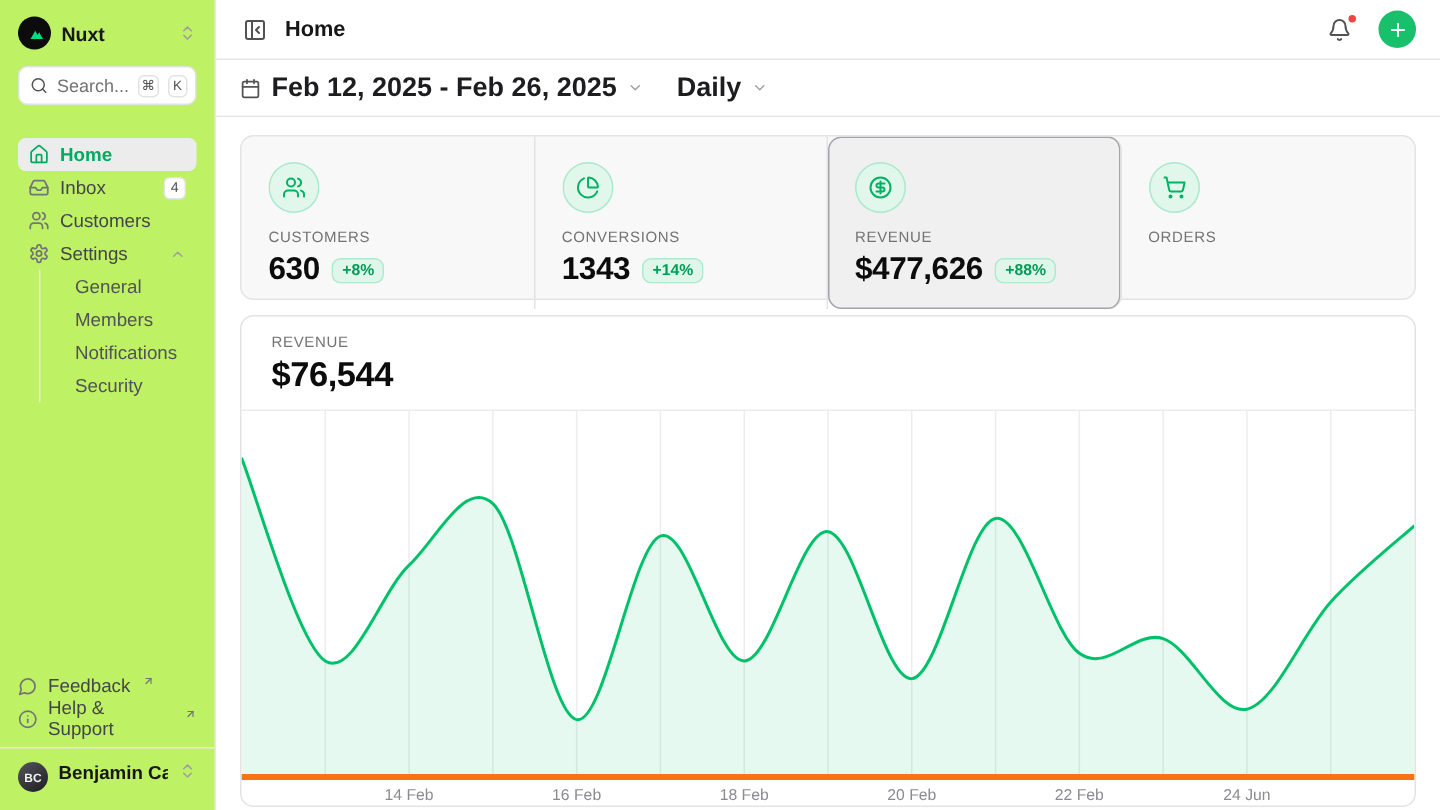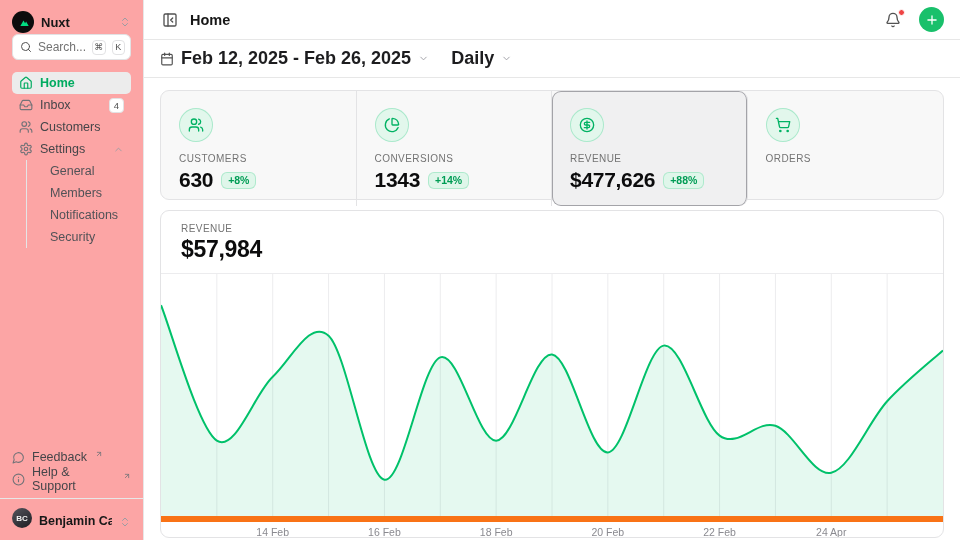--- a/index.html
+++ b/index.html
@@ -1,22 +1,22 @@
 <!DOCTYPE html>
 <html><head>
 <meta charset="utf-8">
 <style>
   * { margin:0; padding:0; box-sizing:border-box; }
   html,body { width:960px; height:540px; overflow:hidden; background:#fff;
     font-family:"Liberation Sans","DejaVu Sans",sans-serif; color:#171717; }
   .app { display:flex; width:960px; height:540px; }
 
   
-  .sidebar { width:144px; min-width:144px; background:#fca5a5; border-right:1px solid #e7e7e7;
-    display:flex; flex-direction:column; padding:10px 12px 10px; }
+  .sidebar { width:144px; min-width:144px; background:#bef264; border-right:1px solid #e7e7e7;
+    display:flex; flex-direction:column; padding:10px 12px 10px;gap:10px; }
   .ws-row { display:flex; align-items:center; gap:7px; height:24px; cursor:pointer; }
   .ws-logo { width:22px; height:22px; border-radius:50%; background:#0c0c0d; display:flex;
     align-items:center; justify-content:center; flex:none; }
   .ws-name { font-size:13px; font-weight:700; flex:1; }
   .ic { display:inline-flex; flex:none; }
   .ic svg { display:block; }
   .muted { color:#9c9ca3; }
   .search-box { height:26px; border:1px solid #e2e2e4; background:#fff;
     border-radius:6px; display:flex; align-items:center; gap:6px; padding:0 5px 0 7px; }
   .search-ph { font-size:12px; color:#737373; flex:1; }
@@ -31,21 +31,21 @@
   .nico { color:#737378; }
   .count-badge { font-size:9.5px; color:#525252; border:1px solid #e2e2e4; background:#fff;
     border-radius:4px; min-width:15px; height:15px; display:flex; align-items:center; justify-content:center; padding:0 3px;}
   .subnav { display:flex; flex-direction:column; margin-left:14px; border-left:1px solid #e5e5e7;
     padding-left:23px; }
   .sub-item { height:22px; display:flex; align-items:center; font-size:12.5px; color:#525257; cursor:pointer; }
   .sb-bottom { margin-top:auto; display:flex; flex-direction:column; }
   .link-row { height:22px; display:flex; align-items:center; gap:7px; font-size:12.5px; color:#454549; cursor:pointer; }
   .ext { margin-left:1px; margin-bottom:6px; color:#737378; }
   .user-row { border-top:1px solid #e7e7e7; margin:8px -12px 0; padding:9px 12px 2px;
-    display:flex; align-items:flex-end; gap:7px; cursor:pointer; }
+    display:flex; align-items:flex-start; gap:7px; cursor:pointer; }
   .avatar { width:20px; height:20px; border-radius:50%; background:linear-gradient(145deg,#55555d,#1c1c22);
     color:#f2f2f2; font-size:8px; font-weight:700; display:flex; align-items:center; justify-content:center; flex:none;}
   .user-name { font-size:12.5px; font-weight:600; flex:1; white-space:nowrap; overflow:hidden; }
 
   
   .main { flex:1; display:flex; flex-direction:column; min-width:0; }
   .topbar { height:40px; border-bottom:1px solid #e7e7e7; display:flex; align-items:center;
     padding:0 16px; gap:10px; }
   .icon-btn { background:none; border:none; color:#525252; display:flex; align-items:center;
     justify-content:center; cursor:pointer; padding:2px; }
@@ -79,21 +79,21 @@
     box-shadow:inset 0 0 0 1px rgba(0,193,106,.22); border-radius:6px; padding:2.5px 7px; }
 
   
   .chart-card { margin-top:10px; flex:1; border:1px solid #e3e3e5; border-radius:9px; background:#fff;
     display:flex; flex-direction:column; min-height:0; overflow:hidden; }
   .chart-header { padding:12px 20px 10px; border-bottom:1px solid #ececee; }
   .chart-label { font-size:10px; letter-spacing:.45px; color:#737373; font-weight:500; }
   .chart-value { font-size:23px; font-weight:700; letter-spacing:-.3px; margin-top:2px; color:#0c0c0d; }
   .chart-plot { flex:1; position:relative; min-height:0; }
   .chart-plot svg { position:absolute; inset:0; width:100%; height:100%; }
-  .chart-xaxis { height:21px; border-top:6px solid #f97316; position:relative; }
+  .chart-xaxis { height:21px; border-top:4px solid #f97316; position:relative; }
   .xtick { position:absolute; top:4px; transform:translateX(-50%); font-size:10.5px; color:#8a8a90; white-space:nowrap; }
 </style>
 </head>
 <body>
 
 <div class="app">
 
   <aside class="sidebar">
 
     <div class="ws-row">
@@ -345,21 +345,21 @@
                 <path d="M2.05 2.05h2l2.66 12.42a2 2 0 0 0 2 1.58h9.78a2 2 0 0 0 1.95-1.57l1.65-7.43H5.12"></path>
               </svg>
           </div>
           <div class="stat-label">ORDERS</div>
         </div>
       </div>
 
       <div class="chart-card">
         <div class="chart-header">
           <div class="chart-label">REVENUE</div>
-          <div class="chart-value">$57,984</div>
+          <div class="chart-value">$76,544</div>
         </div>
         <div class="chart-plot">
           <svg id="chartSvg" viewBox="0 0 1000 247" preserveAspectRatio="none">
               <line x1="71.42857142857143" x2="71.42857142857143" y1="0" y2="247" stroke="#ececee" vector-effect="non-scaling-stroke"></line>
               <line x1="142.85714285714286" x2="142.85714285714286" y1="0" y2="247" stroke="#ececee" vector-effect="non-scaling-stroke"></line>
               <line x1="214.28571428571428" x2="214.28571428571428" y1="0" y2="247" stroke="#ececee" vector-effect="non-scaling-stroke"></line>
               <line x1="285.7142857142857" x2="285.7142857142857" y1="0" y2="247" stroke="#ececee" vector-effect="non-scaling-stroke"></line>
               <line x1="357.14285714285717" x2="357.14285714285717" y1="0" y2="247" stroke="#ececee" vector-effect="non-scaling-stroke"></line>
               <line x1="428.57142857142856" x2="428.57142857142856" y1="0" y2="247" stroke="#ececee" vector-effect="non-scaling-stroke"></line>
               <line x1="500" x2="500" y1="0" y2="247" stroke="#ececee" vector-effect="non-scaling-stroke"></line>
@@ -372,19 +372,19 @@
               <path d="M0,31.889999999999986C11.9,54.9 47.6,157.9 71.4,170.1C95.2,182.2 119.0,122.7 142.9,104.9C166.7,87.1 190.5,45.5 214.3,63.0C238.1,80.5 261.9,206.3 285.7,210.0C309.5,213.7 333.3,91.7 357.1,85.1C381.0,78.4 404.8,170.6 428.6,170.1C452.4,169.6 476.2,80.1 500.0,82.1C523.8,84.1 547.6,183.6 571.4,182.1C595.2,180.6 619.0,75.9 642.9,73.1C666.7,70.2 690.5,151.3 714.3,164.9C738.1,178.6 761.9,148.6 785.7,154.9C809.5,161.2 833.3,207.1 857.1,202.9C881.0,198.7 904.8,150.7 928.6,129.9C952.4,109.1 988.1,86.6 1000.0,78.0L1000,247 L0,247 Z" fill="rgba(0,193,106,0.10)"></path>
               <path d="M0,31.889999999999986C11.9,54.9 47.6,157.9 71.4,170.1C95.2,182.2 119.0,122.7 142.9,104.9C166.7,87.1 190.5,45.5 214.3,63.0C238.1,80.5 261.9,206.3 285.7,210.0C309.5,213.7 333.3,91.7 357.1,85.1C381.0,78.4 404.8,170.6 428.6,170.1C452.4,169.6 476.2,80.1 500.0,82.1C523.8,84.1 547.6,183.6 571.4,182.1C595.2,180.6 619.0,75.9 642.9,73.1C666.7,70.2 690.5,151.3 714.3,164.9C738.1,178.6 761.9,148.6 785.7,154.9C809.5,161.2 833.3,207.1 857.1,202.9C881.0,198.7 904.8,150.7 928.6,129.9C952.4,109.1 988.1,86.6 1000.0,78.0" fill="none" stroke="#00c16a" stroke-width="2" vector-effect="non-scaling-stroke"></path>
             </svg>
         </div>
         <div class="chart-xaxis" id="xAxis">
             <span class="xtick" style="left: 14.2857%;">14 Feb</span>
             <span class="xtick" style="left: 28.5714%;">16 Feb</span>
             <span class="xtick" style="left: 42.8571%;">18 Feb</span>
             <span class="xtick" style="left: 57.1429%;">20 Feb</span>
             <span class="xtick" style="left: 71.4286%;">22 Feb</span>
-            <span class="xtick" style="left: 85.7143%;">24 Apr</span>
+            <span class="xtick" style="left: 85.7143%;">24 Jun</span>
           </div>
       </div>
 
     </div>
   </main>
 </div>
 
 </body></html>

